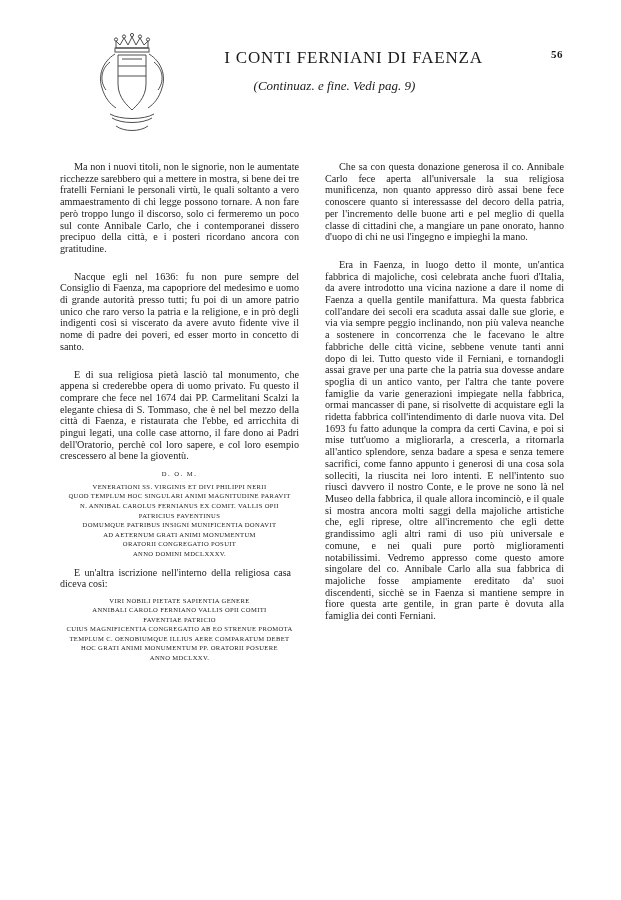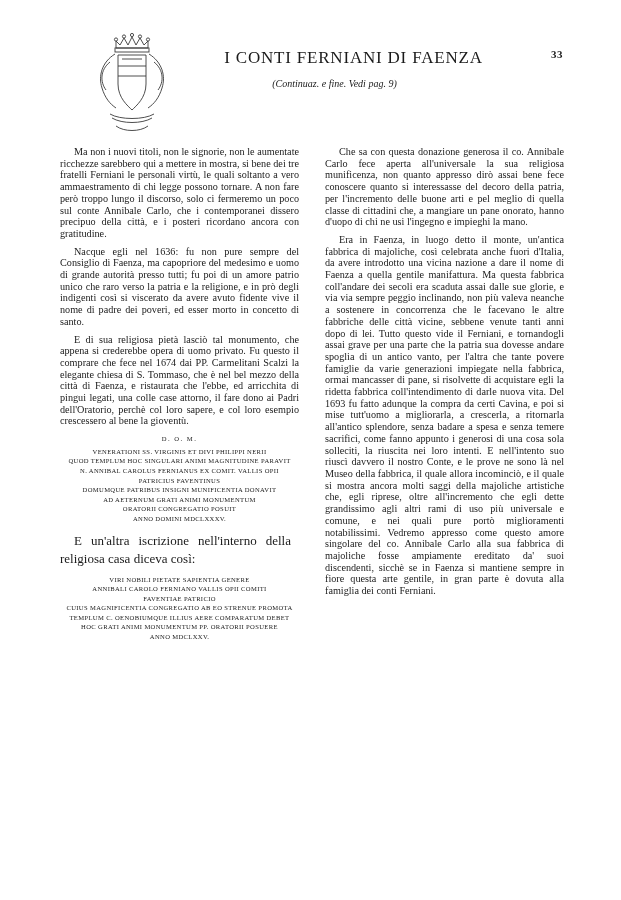--- a/index.html
+++ b/index.html
@@ -51,78 +51,78 @@
     margin: 0 0 0 46px;
   }
   .doc-subtitle {
     font-size: 10.5px;
     letter-spacing: 1.2px;
     text-transform: uppercase;
     margin-top: 9px;
     margin-left: 8px;
   }
   .doc-contin {
-    font-size: 10px;
+    font-size: 13px;
     font-style: italic;
     margin-top: 10px;
     margin-left: 8px;
   }
   .columns {
     position: absolute;
-    top: 146px;
+    top: 161px;
     left: 60px;
     width: 504px;
     display: flex;
     gap: 26px;
   }
   .col {
     width: 239px;
   }
   p.body {
     margin: 0;
     font-size: 10.2px;
     line-height: 11.7px;
     text-align: justify;
     text-indent: 14px;
     hyphens: auto;
     -webkit-hyphens: auto;
   }
   p.body + p.body {
-    margin-top: 6px;
+    margin-top: 16px;
   }
   .inscription {
     margin: 7px 0 0 0;
     text-align: center;
     font-size: 6.6px;
     line-height: 9.6px;
     letter-spacing: 0.35px;
     text-transform: uppercase;
   }
   .inscription .dom {
     letter-spacing: 1.5px;
     margin-bottom: 3px;
   }
   .inscription .ln {
     display: block;
     white-space: nowrap;
   }
   .interline {
     margin: 8px 8px 0 0;
-    font-size: 13px;
-    line-height: 18px;
+    font-size: 10px;
+    line-height: 11px;
     text-align: justify;
     text-indent: 14px;
   }
 </style>
 </head>
 <body>
 
 <div class="page">
 
-  <div class="page-number">33</div>
+  <div class="page-number">56</div>
 
   <div class="crest">
     <svg viewBox="0 0 92 118" width="92" height="118" xmlns="http://www.w3.org/2000/svg">
       <g stroke="#3a3a3a" fill="none" stroke-width="0.9">
 
         <path d="M30 26 L30 19 L34 23 L38 16 L42 23 L46 15 L50 23 L54 16 L58 23 L62 19 L62 26 Z"></path>
         <circle cx="30" cy="17.5" r="1.6"></circle>
         <circle cx="38" cy="14.5" r="1.6"></circle>
         <circle cx="46" cy="13" r="1.6"></circle>
         <circle cx="54" cy="14.5" r="1.6"></circle>

